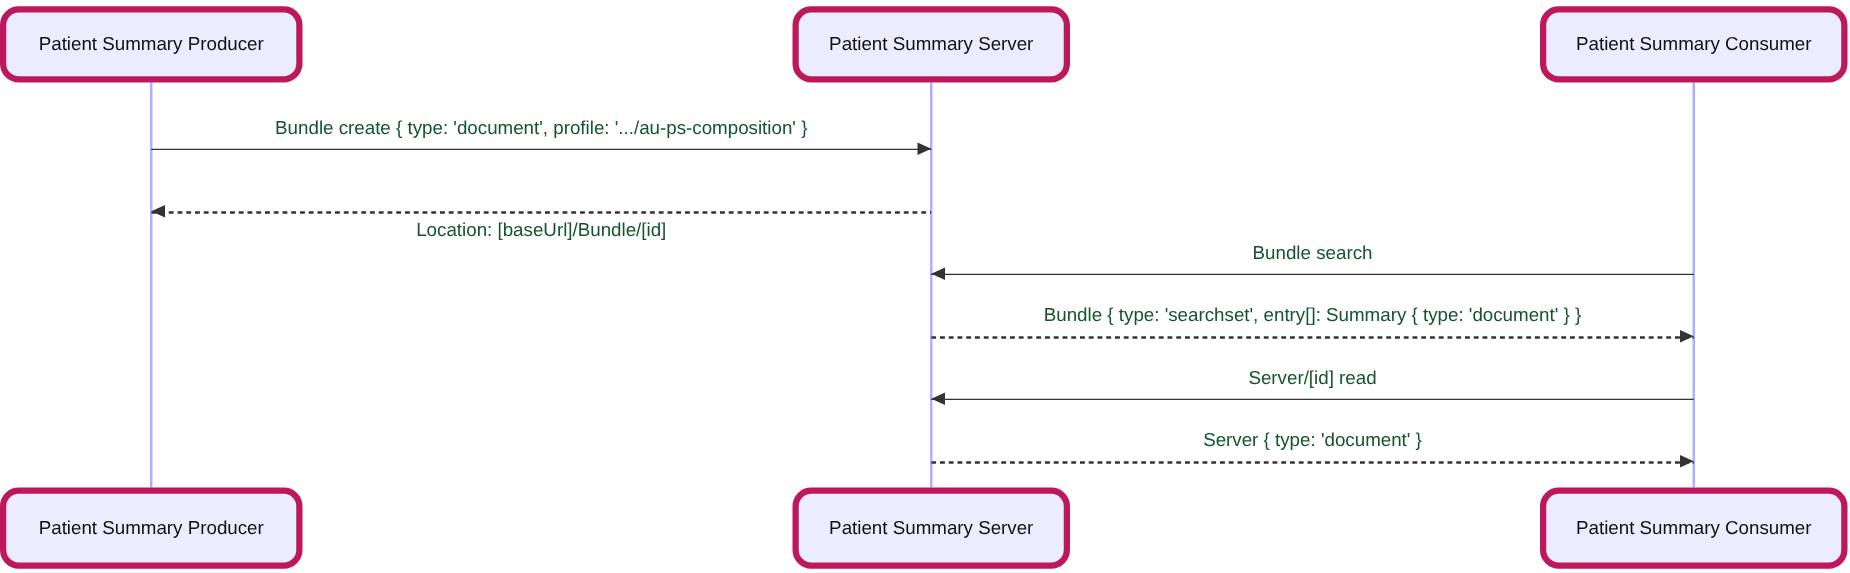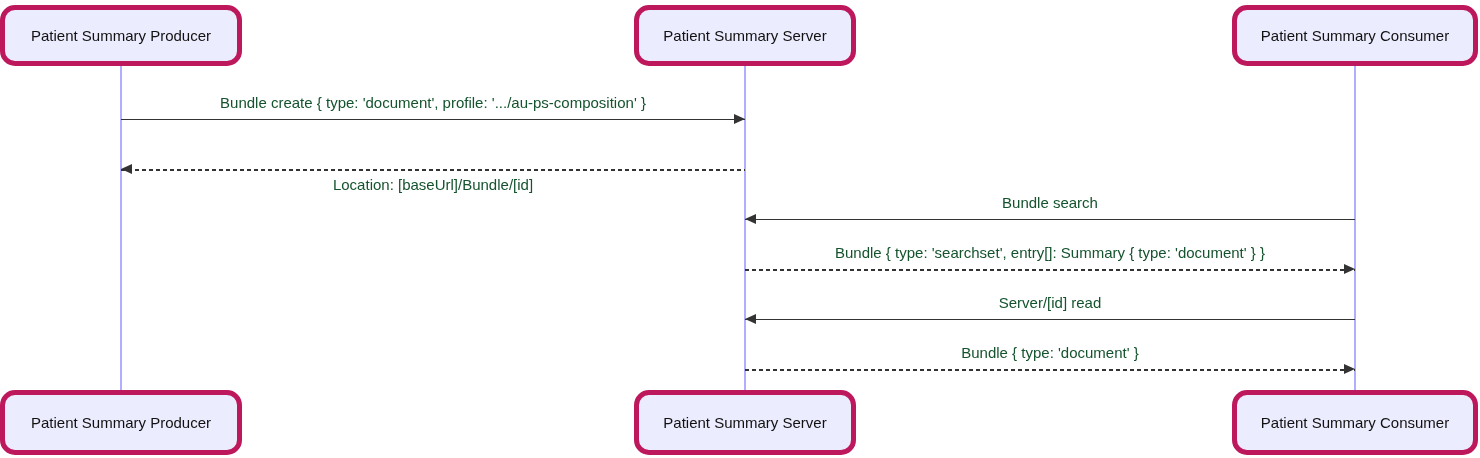--- a/index.html
+++ b/index.html
@@ -135,17 +135,17 @@
         <div class="msg-label" style="left: 305px; top: -9px;">Bundle { type: 'searchset', entry[]: Summary { type: 'document' } }</div>
       </div>
       <div class="message" style="left: 745px; top: 319px; width: 610px;">
         <div class="msg-line solid" style="width: 610px;"></div>
         <div class="arrowhead left" style="left: 0px;"></div>
         <div class="msg-label" style="left: 305px; top: -9px;">Server/[id] read</div>
       </div>
       <div class="message" style="left: 745px; top: 369px; width: 610px;">
         <div class="msg-line dashed" style="width: 610px;"></div>
         <div class="arrowhead right" style="left: 599px;"></div>
-        <div class="msg-label" style="left: 305px; top: -9px;">Bundle { type: 'document' }</div>
+        <div class="msg-label" style="left: 305px; top: -9px;">Server { type: 'document' }</div>
       </div>
     </div>
 
 </div>
 
 </body></html>

